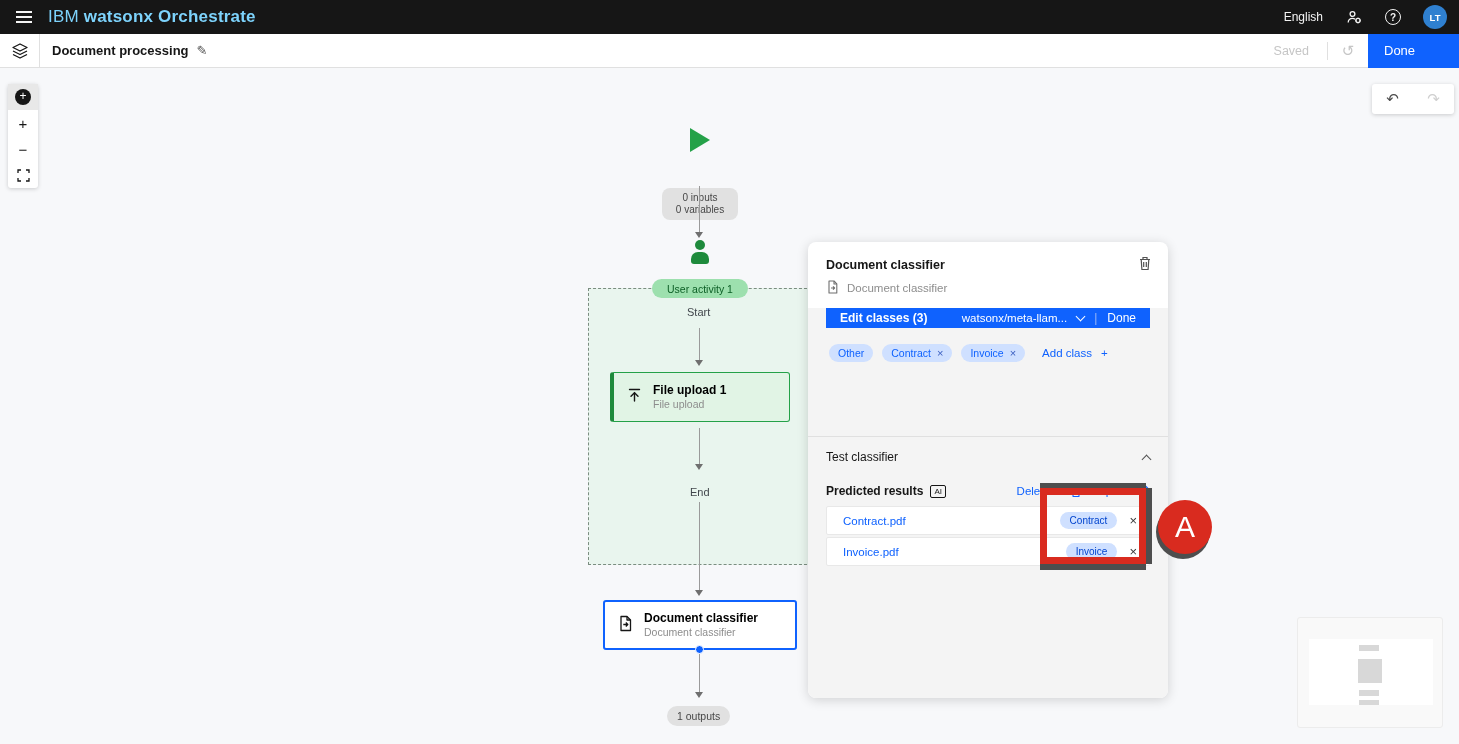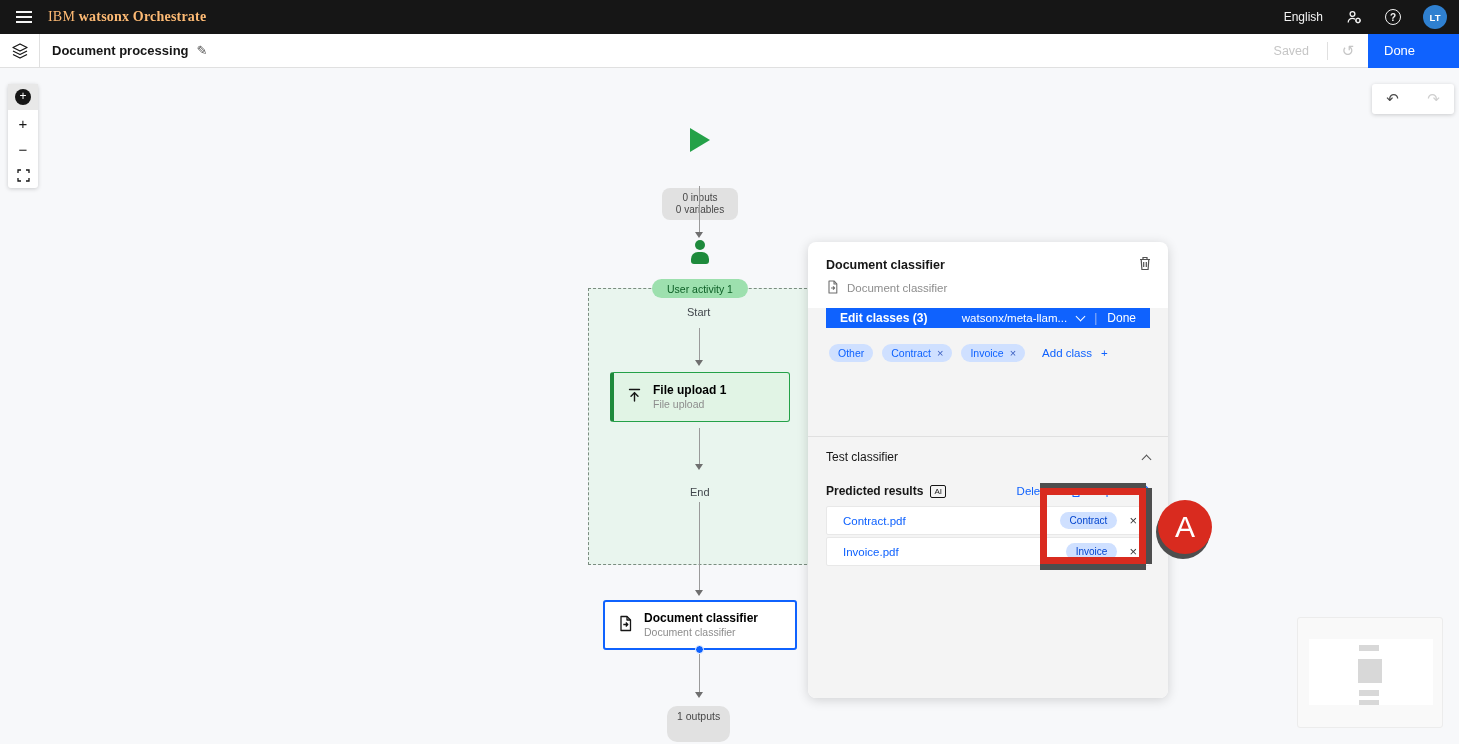--- a/index.html
+++ b/index.html
@@ -3,21 +3,21 @@
 <meta charset="utf-8">
 <style>
   * { margin:0; padding:0; box-sizing:border-box; }
   html,body { width:1459px; height:744px; font-family:"Liberation Sans", sans-serif; background:#f7f8fa; overflow:hidden; }
   #app { position:relative; width:1459px; height:744px; background:#f7f8fa; }
 
   
   #topnav { position:absolute; left:0; top:0; width:1459px; height:34px; background:#161616; display:flex; align-items:center; z-index:30; }
   .hamburger { width:48px; height:34px; display:flex; flex-direction:column; justify-content:center; align-items:center; gap:3px; cursor:pointer; }
   .hamburger i { display:block; width:16px; height:2px; background:#f4f4f4; }
-  .brand { color:#fdba74; font-size:14px; letter-spacing:.2px;font-family:Liberation Serif, serif; }
+  .brand { color:#7dd3fc; font-size:17px; letter-spacing:.2px; }
   .brand b { font-weight:bold; }
   #topnav .right { margin-left:auto; display:flex; align-items:center; gap:22px; padding-right:12px; }
   .lang { color:#f4f4f4; font-size:12px; cursor:pointer; }
   .tn-icon { color:#f4f4f4; width:18px; height:18px; display:flex; align-items:center; justify-content:center; cursor:pointer; }
   .help-circle { width:16px; height:16px; border:1.4px solid #f4f4f4; border-radius:50%; color:#f4f4f4; font-size:10px; display:flex; align-items:center; justify-content:center; font-weight:bold; cursor:pointer; }
   .avatar { width:24px; height:24px; border-radius:50%; background:#2f80d0; color:#fff; font-size:9.5px; font-weight:bold; display:flex; align-items:center; justify-content:center; cursor:pointer; }
 
   
   #subheader { position:absolute; left:0; top:34px; width:1459px; height:34px; background:#fff; border-bottom:1px solid #e0e0e0; display:flex; align-items:center; z-index:29; }
   .layers-btn { width:40px; height:34px; display:flex; align-items:center; justify-content:center; border-right:1px solid #e0e0e0; cursor:pointer; }
@@ -37,21 +37,21 @@
   #undoredo { position:absolute; left:1372px; top:84px; width:82px; height:30px; background:#fff; border-radius:3px; box-shadow:0 1px 4px rgba(0,0,0,.18); display:flex; z-index:10; }
   .ur-btn { flex:1; display:flex; align-items:center; justify-content:center; font-size:15px; cursor:pointer; }
   .ur-undo { color:#4a4a4a; }
   .ur-redo { color:#cfcfcf; }
 
   
   .connector { position:absolute; width:1px; background:#9a9a9a; }
   .arrowhead { position:absolute; width:0; height:0; border-left:4px solid transparent; border-right:4px solid transparent; border-top:6px solid #6f6f6f; }
   .play-triangle { position:absolute; width:0; height:0; border-top:12px solid transparent; border-bottom:12px solid transparent; border-left:20px solid #24a148; cursor:pointer; }
   .gray-badge { position:absolute; background:#e1e1e1; border-radius:8px; color:#474747; font-size:10px; text-align:center; padding:4px 8px; line-height:12px; }
-  .pill-badge { position:absolute; background:#e1e1e1; border-radius:10px; color:#474747; font-size:10.5px; text-align:center; line-height:20px; height:36px; padding:0 10px; }
+  .pill-badge { position:absolute; background:#e1e1e1; border-radius:10px; color:#474747; font-size:10.5px; text-align:center; line-height:20px; height:20px; padding:0 10px; }
   .person-icon { position:absolute; width:18px; height:28px; }
   .person-icon .head { position:absolute; left:4px; top:0; width:10px; height:10px; background:#1e8a3c; border-radius:50%; }
   .person-icon .body { position:absolute; left:0; top:12px; width:18px; height:12px; background:#1e8a3c; border-radius:7px 7px 3px 3px; }
   #ua-container { position:absolute; left:588px; top:288px; width:224px; height:277px; background:rgba(222,243,228,.55); border:1px dashed #7b8d80; }
   .ua-pill { position:absolute; left:652px; top:279px; width:96px; height:19px; background:#9de0ae; border-radius:9.5px; color:#0e6027; font-size:10.5px; display:flex; align-items:center; justify-content:center; cursor:pointer; z-index:2; }
   .flow-label { position:absolute; font-size:11px; color:#42474d; }
   #fu-node { position:absolute; left:610px; top:372px; width:180px; height:50px; background:#e1f4e5; border:1px solid #24a148; border-left:4px solid #1e8a3c; border-radius:3px; display:flex; align-items:center; cursor:pointer; z-index:2; }
   #fu-node .nicon { margin:0 10px 0 12px; }
   .ntitle { font-size:12px; font-weight:bold; color:#000000; line-height:15px; }
   .nsub { font-size:10.5px; color:#8d8d8d; line-height:13px; }

